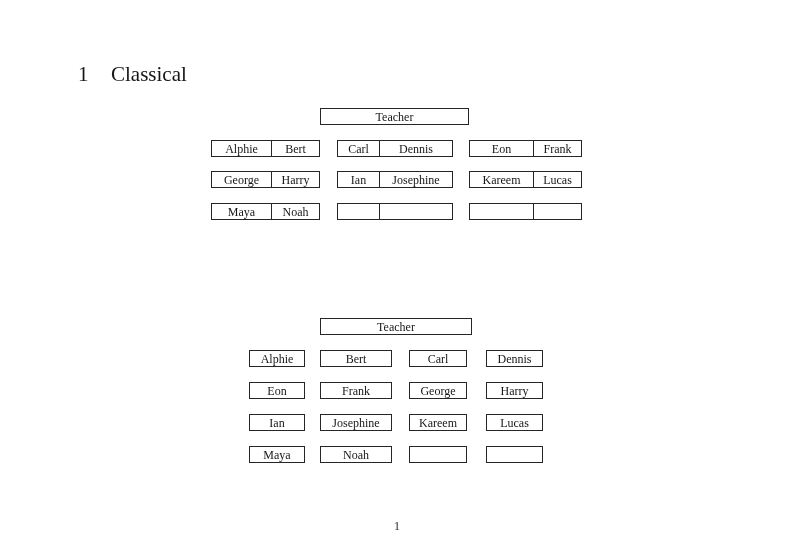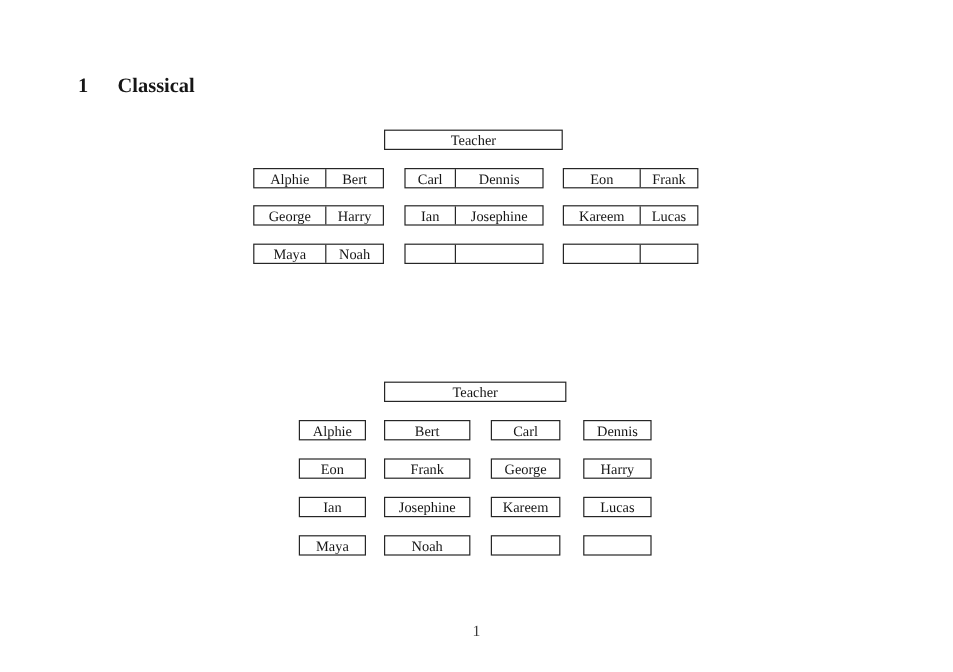--- a/index.html
+++ b/index.html
@@ -1,20 +1,20 @@
 <!DOCTYPE html>
 <html><head>
 <meta charset="utf-8">
 <style>
   html,body{margin:0;padding:0;background:#ffffff;}
   .page{
     position:relative;width:794px;height:560px;background:#ffffff;overflow:hidden;
     font-family:"Liberation Serif","DejaVu Serif",serif;color:#161616;
   }
-  .section-heading{position:absolute;left:65px;font-size:17px;font-weight:bold;white-space:nowrap;}
+  .section-heading{position:absolute;left:78px;font-size:21px;font-weight:normal;white-space:nowrap;}
   .section-num{display:inline-block;width:33px;}
   .tbox{
     position:absolute;box-sizing:border-box;height:17px;background:#ffffff;
     border:1px solid #262626;display:flex;align-items:center;justify-content:center;
     font-size:12px;line-height:1;white-space:nowrap;
   }
   .desk{
     position:absolute;box-sizing:border-box;height:17px;background:#ffffff;
     border:1px solid #262626;display:flex;
   }

